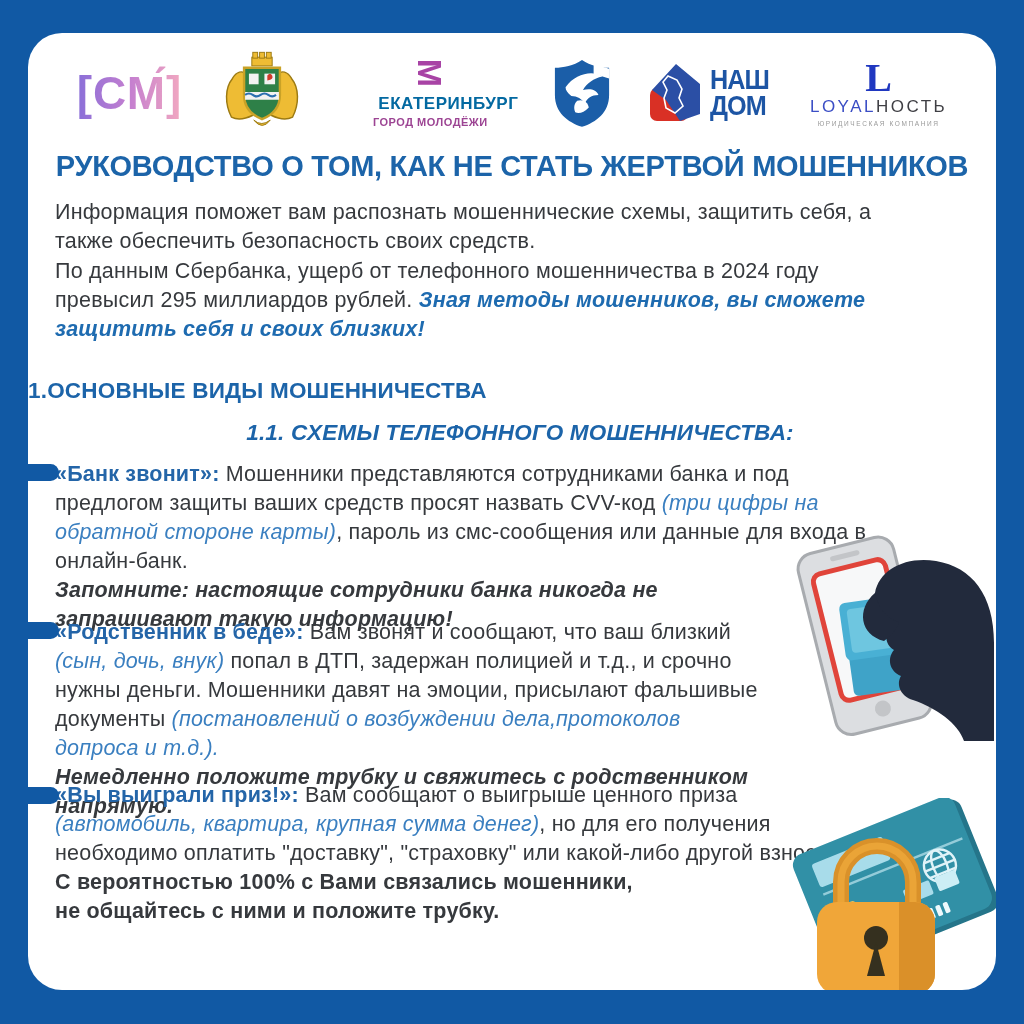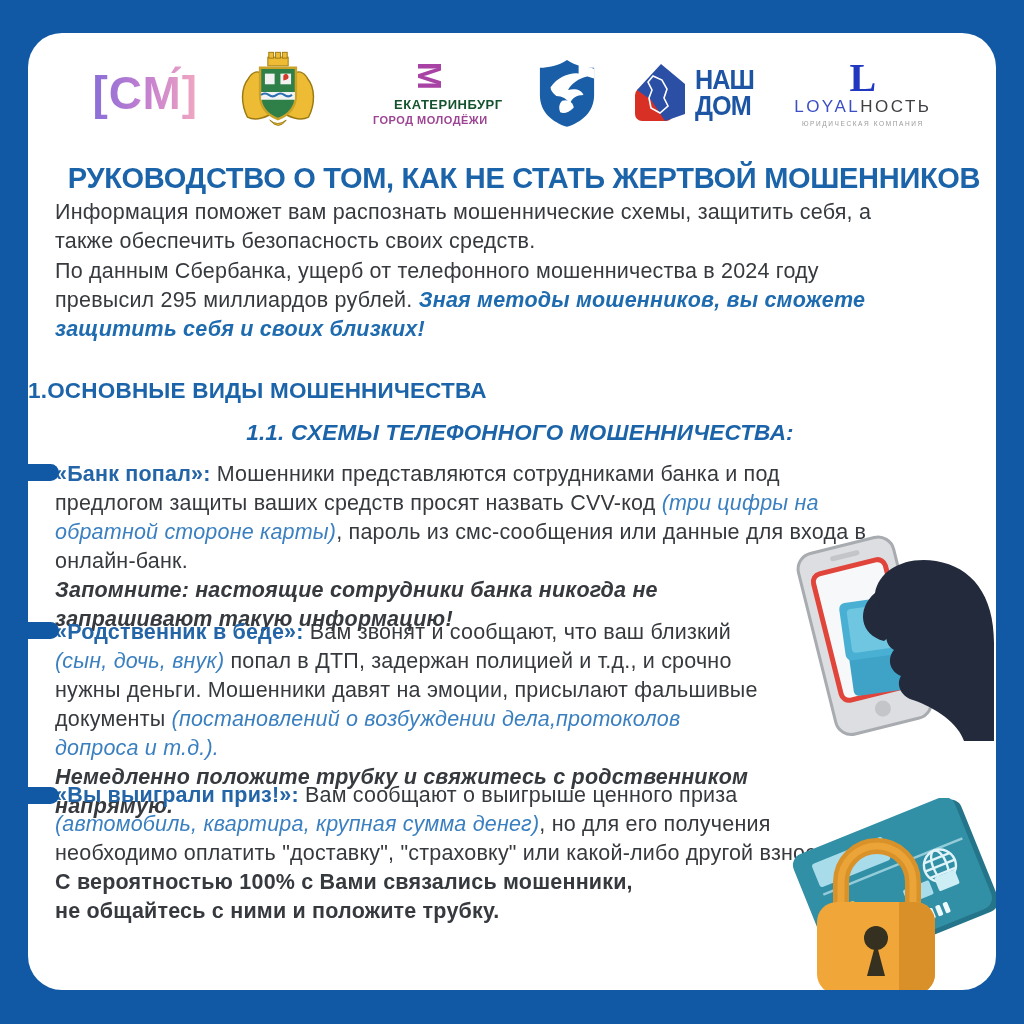--- a/index.html
+++ b/index.html
@@ -22,37 +22,37 @@
   .sm-text{
     font-size:46px;font-weight:bold;letter-spacing:1px;
     background:linear-gradient(90deg,#8a6fd8,#c47fd0,#f2a8c0);
     -webkit-background-clip:text;background-clip:text;color:transparent;
   }
   .ekb-city{gap:2px;}
   .ekb-glyph{
     display:inline-block;transform:rotate(90deg);
     font-weight:bold;font-size:34px;color:#a843a5;line-height:30px;
   }
-  .ekb-l1{font-weight:bold;font-size:13px;color:#14532d;letter-spacing:.5px;margin-top:4px;padding-left:36px;}
+  .ekb-l1{font-weight:bold;font-size:17px;color:#0369a1;letter-spacing:.5px;margin-top:4px;padding-left:36px;}
   .ekb-l2{font-weight:bold;font-size:11px;color:#9c4493;letter-spacing:.5px;}
   .nash-dom{flex-direction:row;gap:8px;align-items:center;}
   .nd-text{display:flex;flex-direction:column;line-height:.92;}
   .nd-text span{
     font-weight:bold;font-size:28px;color:#1d55a4;letter-spacing:-1px;
     transform:scaleX(.9);transform-origin:left center;
   }
   .loyal{gap:1px;}
   .loyal-l{font-family:"Liberation Serif",serif;font-weight:bold;font-size:40px;line-height:36px;color:#2038c0;}
   .loyal-name{display:flex;justify-content:center;}
   .loyal-blue{font-size:17px;letter-spacing:2.5px;color:#3b4ec5;}
   .loyal-gray{font-size:17px;letter-spacing:2.5px;color:#3f3f44;}
   .loyal-sub{font-size:6.5px;color:#9a9a9a;letter-spacing:1.6px;margin-top:2px;}
   
   .title{
-    position:absolute;top:117px;left:0;width:100%;margin:12px;text-align:center;
+    position:absolute;top:117px;left:0;width:100%;margin:0;text-align:center;
     font-size:29px;font-weight:bold;color:#1c64a9;letter-spacing:-.3px;
   }
   .intro{
     position:absolute;left:27px;margin:0;
     font-size:21.5px;line-height:29px;color:#36393d;letter-spacing:.2px;
   }
   .p1{top:165px;width:820px;}
   .p2{top:224px;width:830px;}
   .accent-bi{color:#1e6bb0;font-weight:bold;font-style:italic;}
   .sec-h1{
@@ -159,21 +159,21 @@
 
   <h1 class="title">РУКОВОДСТВО О ТОМ, КАК НЕ СТАТЬ ЖЕРТВОЙ МОШЕННИКОВ</h1>
 
   <p class="intro p1">Информация поможет вам распознать мошеннические схемы, защитить себя, а также обеспечить безопасность своих средств.</p>
   <p class="intro p2"><span>По данным Сбербанка, ущерб от телефонного мошенничества в 2024 году превысил 295 миллиардов рублей. </span><span class="accent-bi">Зная методы мошенников, вы сможете защитить себя и своих близких!</span></p>
 
   <h2 class="sec-h1">1.ОСНОВНЫЕ ВИДЫ МОШЕННИЧЕСТВА</h2>
   <h3 class="sec-h2">1.1. СХЕМЫ ТЕЛЕФОННОГО МОШЕННИЧЕСТВА:</h3>
 
   <div class="bullet b1">
-    <p class="bullet-text"><span class="lead">«Банк попал»:</span><span> Мошенники представляются сотрудниками банка и под предлогом защиты ваших средств просят назвать CVV-код  </span><span class="em">(три цифры на обратной стороне карты)</span><span>, пароль из смс-сообщения или данные для входа в онлайн-банк.</span></p>
+    <p class="bullet-text"><span class="lead">«Банк звонит»:</span><span> Мошенники представляются сотрудниками банка и под предлогом защиты ваших средств просят назвать CVV-код  </span><span class="em">(три цифры на обратной стороне карты)</span><span>, пароль из смс-сообщения или данные для входа в онлайн-банк.</span></p>
     <p class="warning it">Запомните: настоящие сотрудники банка никогда не запрашивают такую информацию!</p>
   </div>
 
   <div class="bullet b2">
     <p class="bullet-text"><span class="lead">«Родственник в беде»:</span><span> Вам звонят и сообщают, что ваш близкий </span><span class="em">(сын, дочь, внук)</span><span> попал в ДТП, задержан полицией и т.д., и срочно нужны деньги. Мошенники давят на эмоции, присылают фальшивые документы </span><span class="em">(постановлений о возбуждении дела,протоколов допроса и т.д.).</span></p>
     <p class="warning it">Немедленно положите трубку и свяжитесь с родственником напрямую.</p>
   </div>
 
   <div class="bullet b3">
     <p class="bullet-text"><span class="lead">«Вы выиграли приз!»:</span><span> Вам сообщают о выигрыше ценного приза </span><span class="em">(автомобиль, квартира, крупная сумма денег)</span><span>, но для его получения необходимо оплатить "доставку", "страховку" или какой-либо другой взнос.</span></p>

